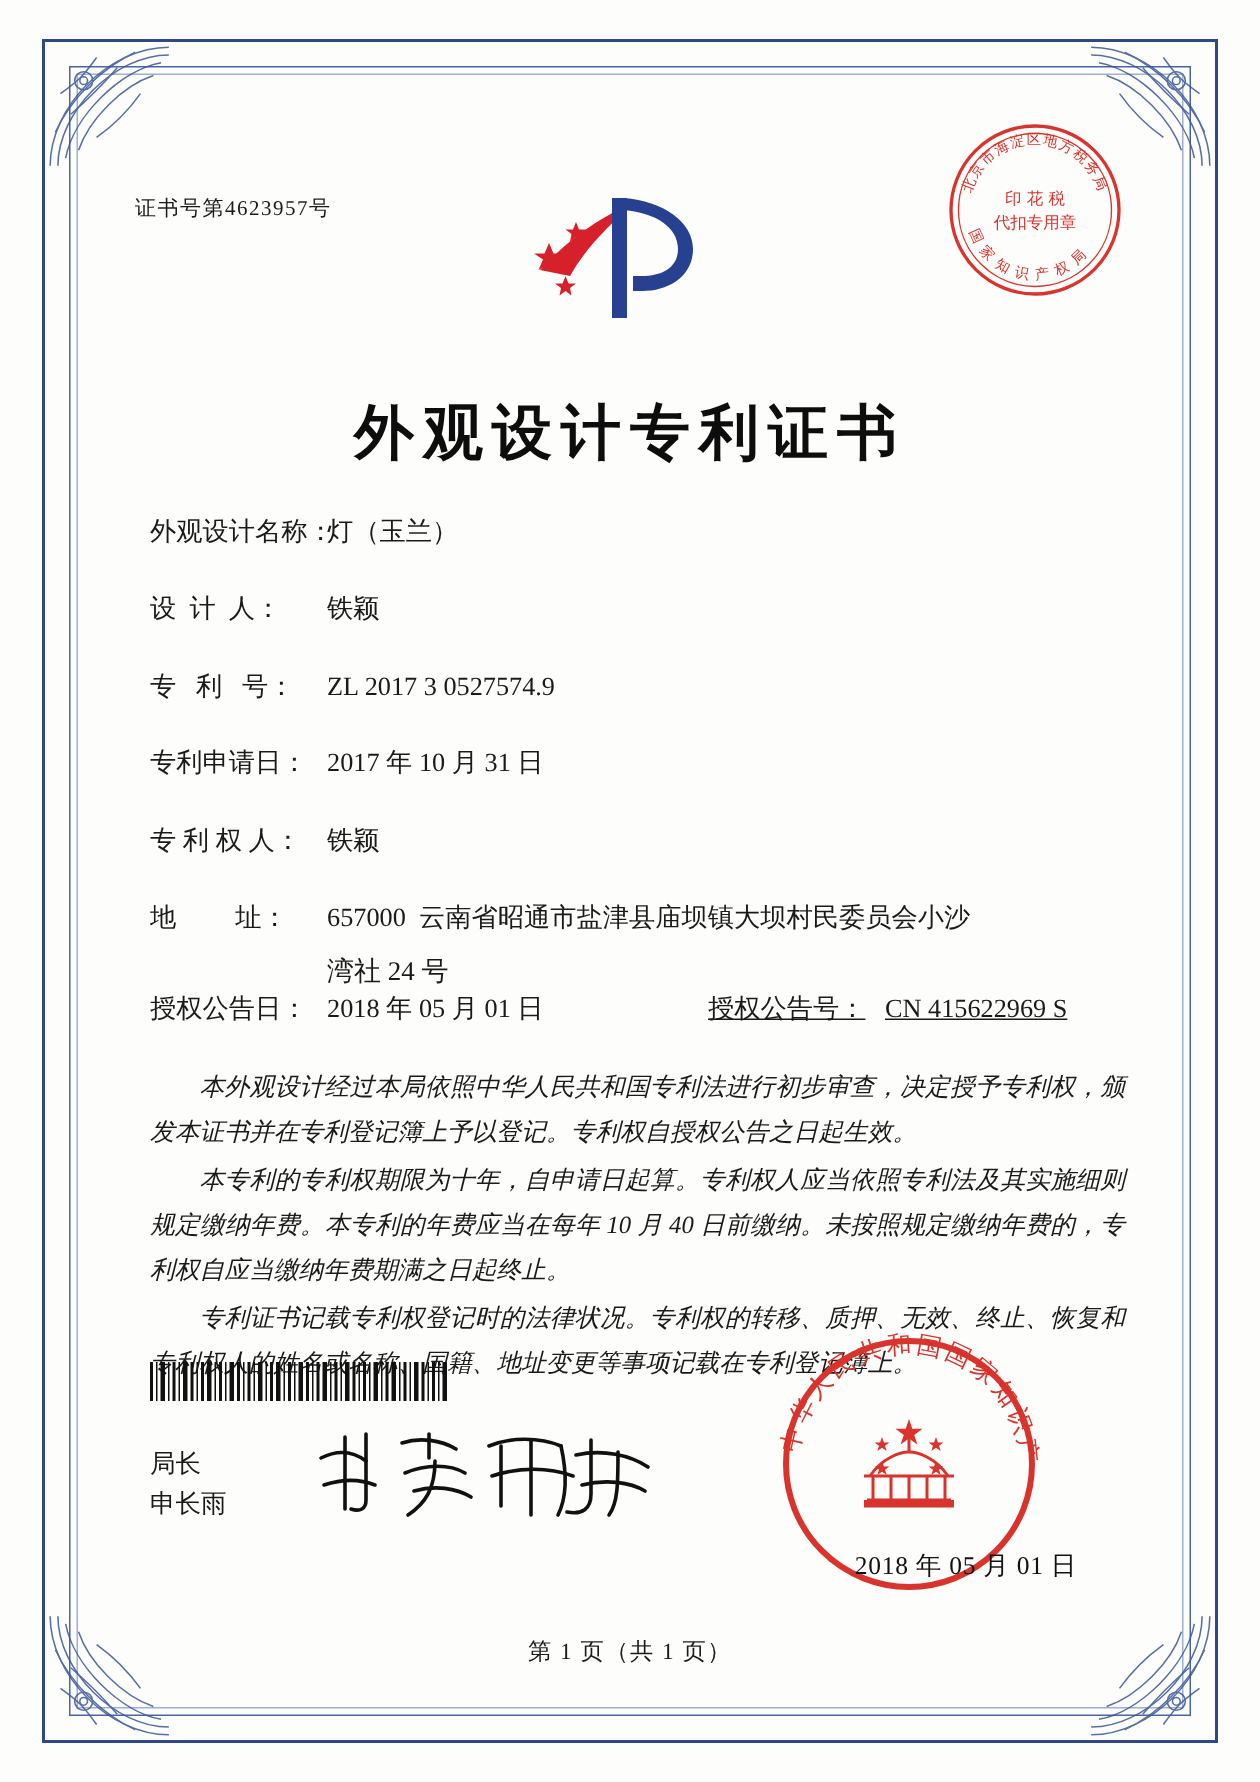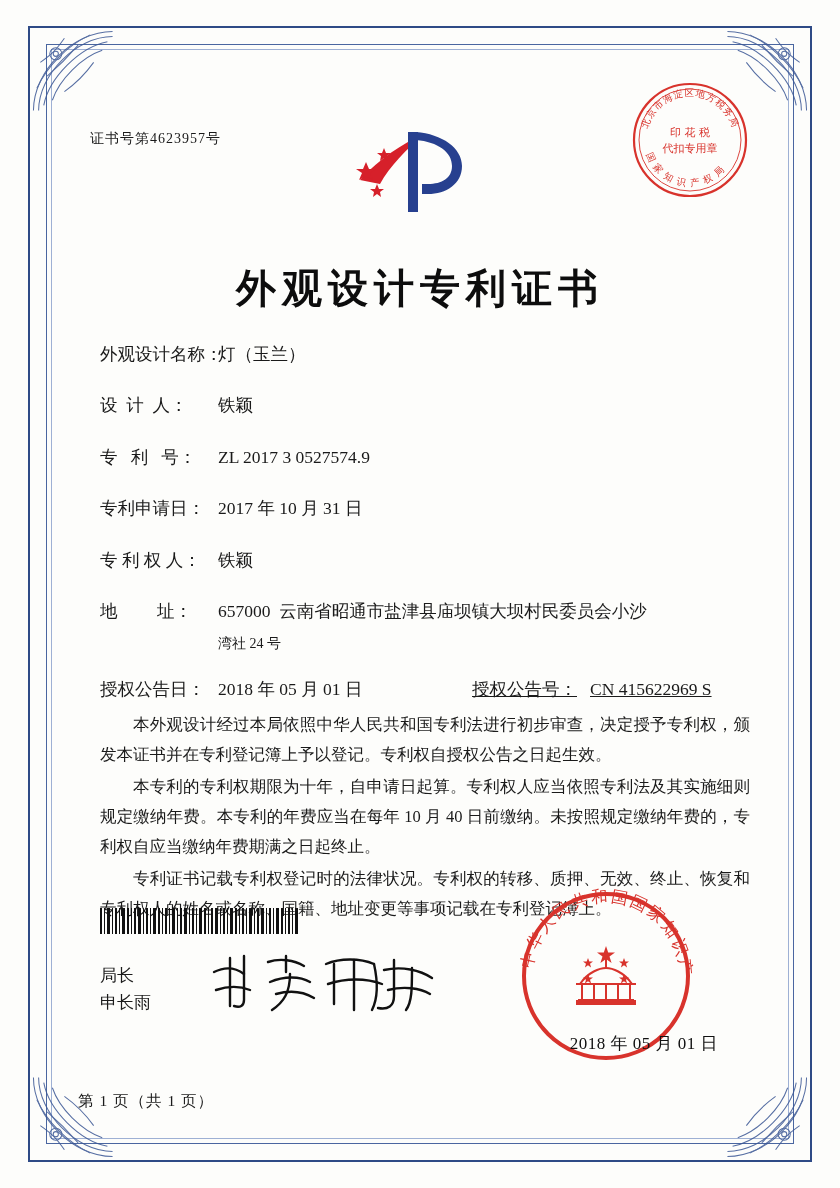--- a/index.html
+++ b/index.html
@@ -126,22 +126,21 @@
     letter-spacing: 0px;
     white-space: pre;
   }
   .field-value {
     flex: 1;
     white-space: pre-wrap;
   }
   .field-row.addr { margin-bottom: 10px; }
   .addr-line2 {
     margin-left: 118px;
-    margin-bottom: 22px;
-    font-size: 14px;
+    font-size: 18px;
   }
   .row-split {
     display: flex;
     align-items: flex-start;
     margin-bottom: 20px;
   }
   .split-left { width: 372px; flex: none; display: flex; }
   .split-right { flex: 1; display: flex; text-decoration: underline; }
   .split-left .field-label { width: 118px; }
   .split-right .field-label { width: 118px; }
@@ -152,20 +151,21 @@
     left: 22px;
     right: 12px;
     top: 640px;
     font-size: 16.5px;
     line-height: 1.82;
     text-align: justify;
   }
   .paragraphs p {
     margin: 0 0 2px 0;
     text-indent: 2em;
+    font-style: italic;
   }
 
   
   .barcode {
     position: absolute;
     left: 22px;
     top: 838px;
     width: 200px;
     height: 26px;
   }
@@ -203,20 +203,21 @@
     letter-spacing: .5px;
     color: #111;
     white-space: nowrap;
   }
 
   
   .footer {
     position: absolute;
     left: 0; right: 0;
     bottom: 6px;
+    text-align: center;
     font-size: 15.5px;
     letter-spacing: 1px;
   }
 </style>
 </head>
 <body>
 
 <div class="page">
 
   <div class="frame-outer"></div>

